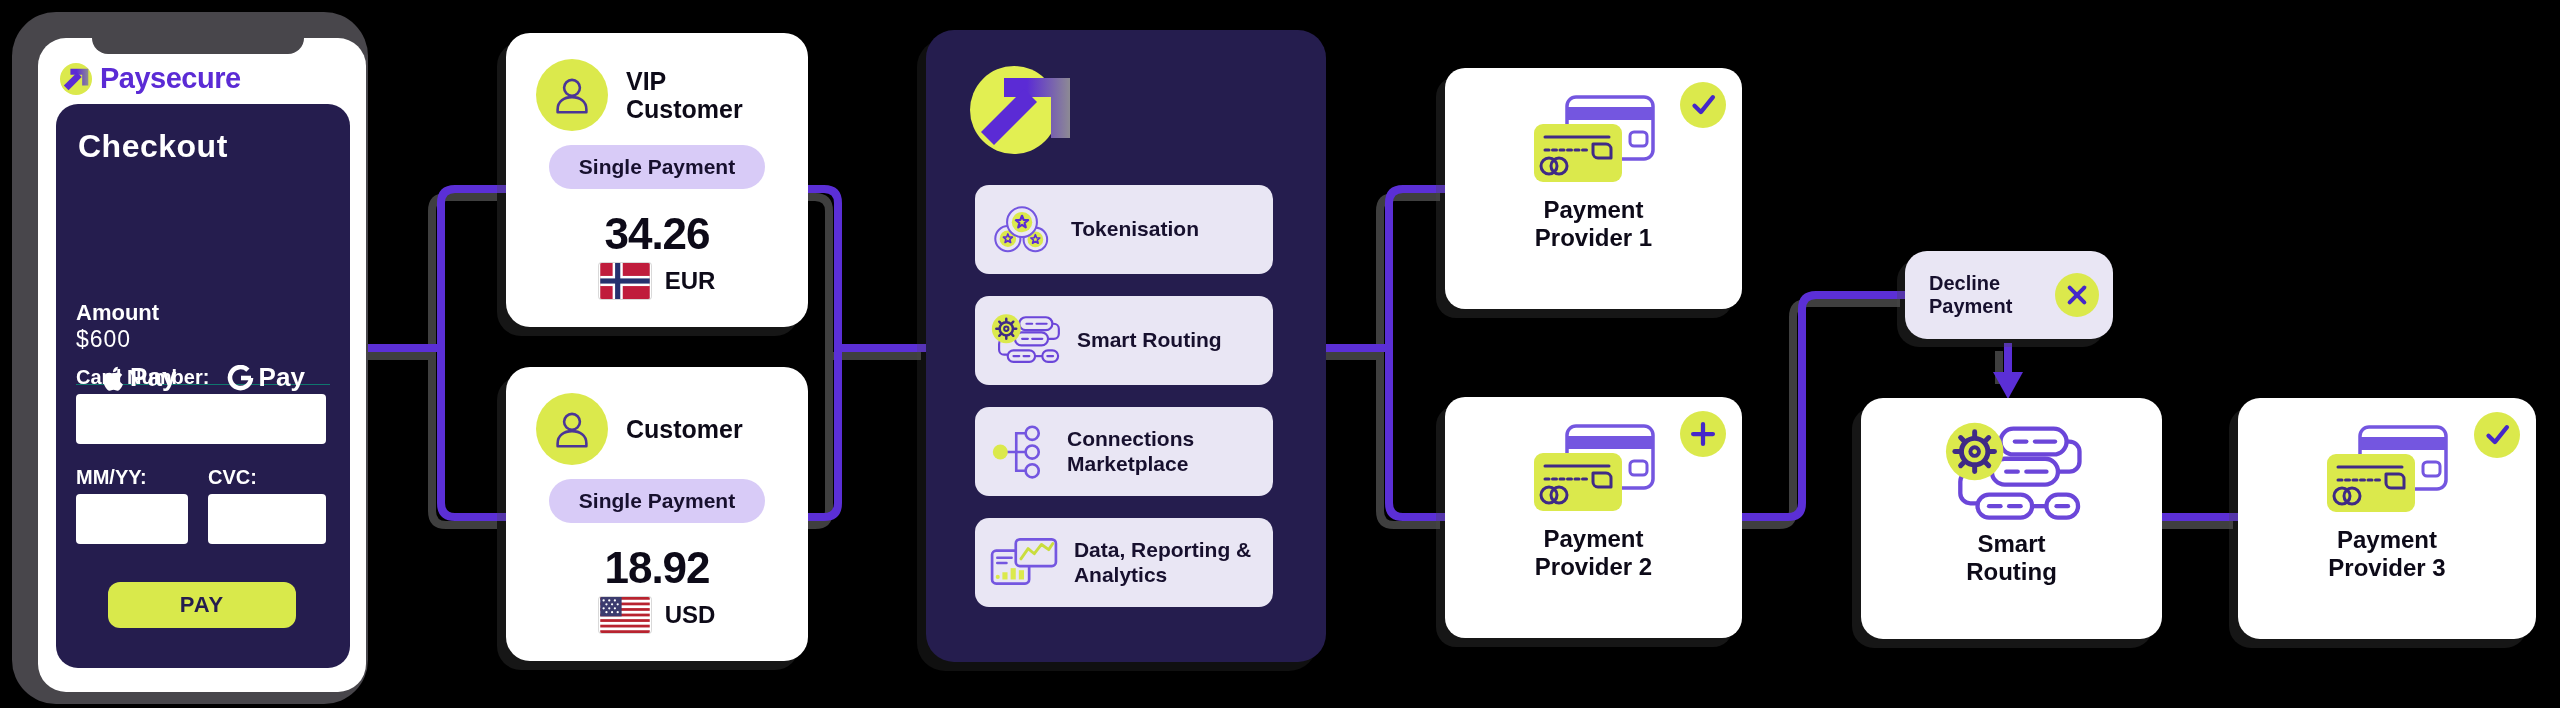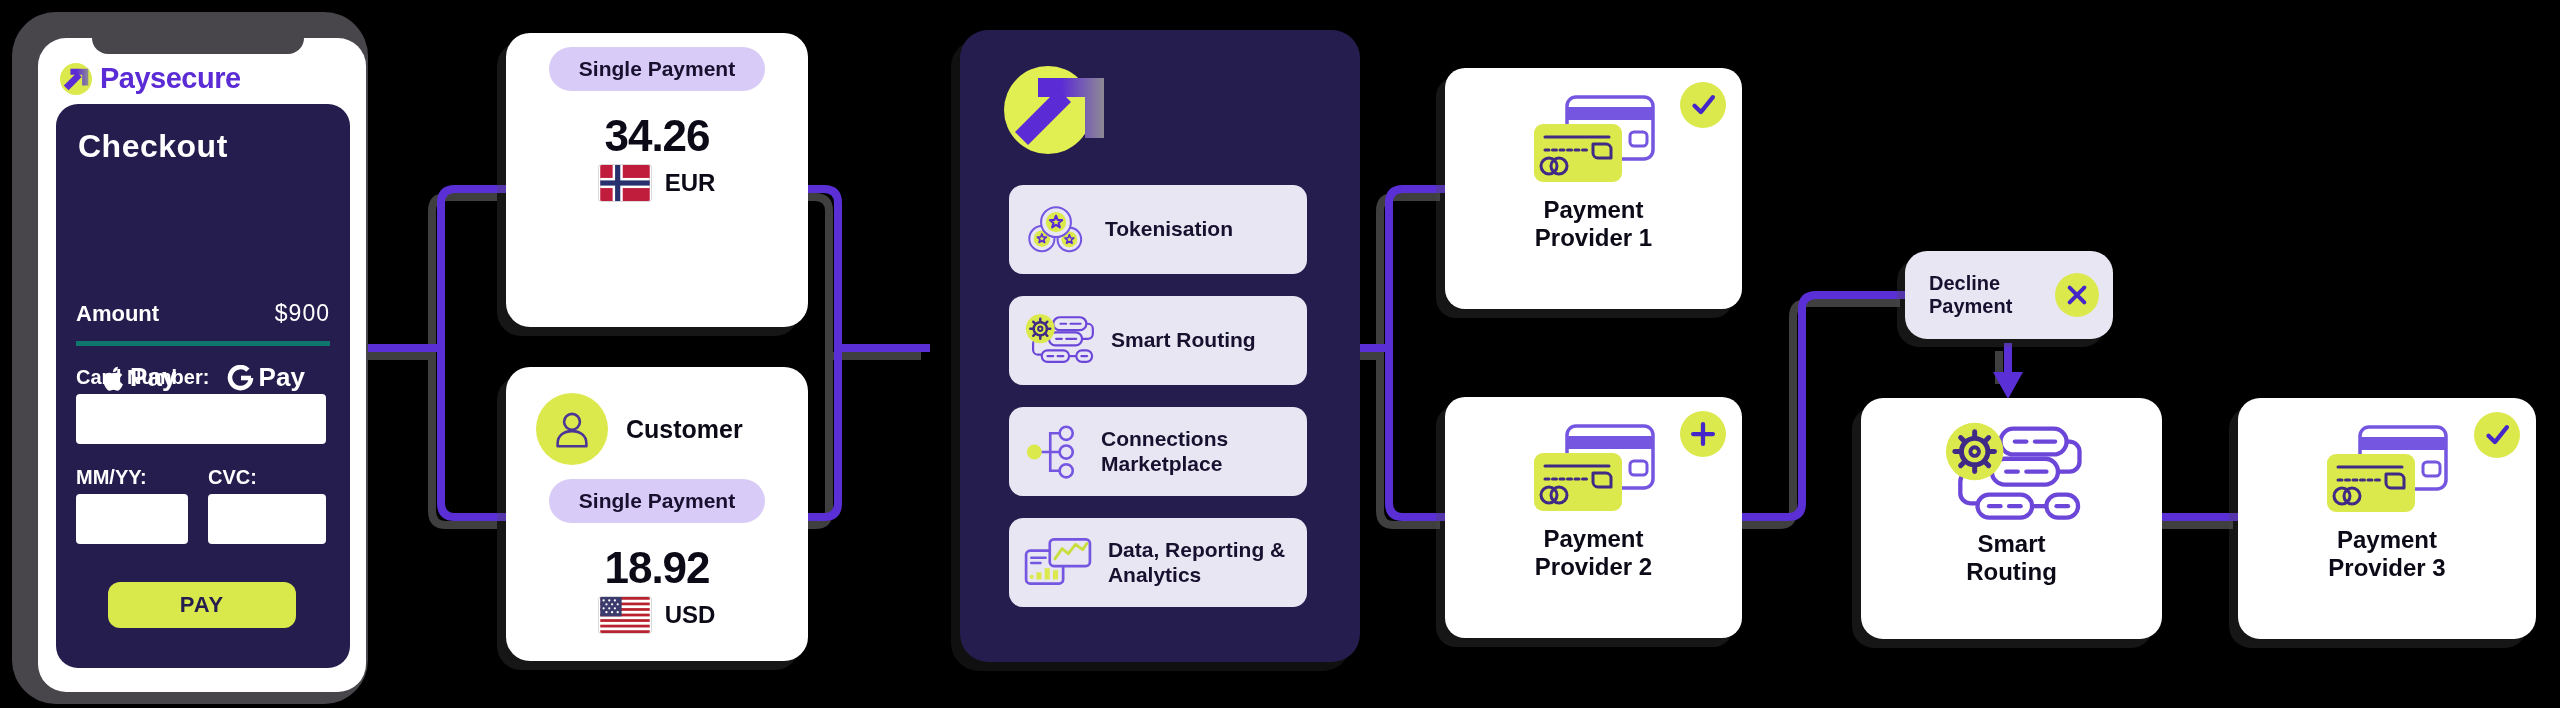--- a/index.html
+++ b/index.html
@@ -12,21 +12,21 @@
   
   .phone-frame{left:12px;top:12px;width:356px;height:692px;background:#48464b;border-radius:44px;}
   .phone-screen{left:26px;top:26px;width:328px;height:654px;background:#fff;border-radius:28px;}
   .phone-notch{left:80px;top:12px;width:212px;height:30px;background:#48464b;border-radius:0 0 16px 16px;z-index:5;}
   .logo-row{left:48px;top:50px;display:flex;align-items:center;gap:8px;}
   .logo-badge{width:32px;height:32px;border-radius:50%;background:#dbe94c;display:flex;align-items:center;justify-content:center;overflow:visible;}
   .logo-word{font-size:29px;font-weight:800;color:#5b2bd5;letter-spacing:-0.5px;}
   .checkout{left:44px;top:92px;width:294px;height:564px;background:#251d4e;border-radius:22px;color:#fff;}
   .checkout-title{left:22px;top:24px;font-size:32px;font-weight:800;letter-spacing:.5px;}
   .amount-row{left:20px;top:196px;width:254px;display:flex;justify-content:space-between;align-items:baseline;
-    border-bottom:5px solid #0f766e;padding-bottom:14px;}
+    border-bottom:1px solid #0f766e;padding-bottom:31px;flex-direction:column;}
   .amount-label{font-size:22px;font-weight:800;}
   .amount-value{font-size:23px;font-weight:400;letter-spacing:1px;}
   .paylogos{left:20px;top:258px;width:254px;display:flex;justify-content:space-around;align-items:center;}
   .paybrand{display:flex;align-items:center;gap:5px;color:#fff;font-size:26px;font-weight:700;}
   .fieldlabel{font-size:20px;font-weight:800;color:#fff;}
   .inputbox{background:#fff;border-radius:4px;}
   .paybtn{left:52px;top:478px;width:188px;height:46px;background:#d9e94b;border-radius:12px;
     display:flex;align-items:center;justify-content:center;font-size:22px;font-weight:800;color:#251d4e;letter-spacing:1px;}
   
   .cust-card{width:302px;height:294px;}
@@ -266,21 +266,21 @@
         </svg>
     </span>
     <span class="logo-word">Paysecure</span>
   </div>
 
   <div class="abs checkout" style="z-index:3;">
     <div class="abs checkout-title">Checkout</div>
 
     <div class="abs amount-row">
       <span class="amount-label">Amount</span>
-      <span class="amount-value">$900</span>
+      <span class="amount-value">$600</span>
     </div>
 
     <div class="abs paylogos">
       <span class="paybrand">
         <svg width="24" height="26">
             <use href="#sym-apple" width="24" height="26"></use>
           </svg>
         <span>Pay</span>
       </span>
       <span class="paybrand">
@@ -297,20 +297,28 @@
     <div class="abs fieldlabel" style="left:20px;top:362px;">MM/YY:</div>
     <div class="abs fieldlabel" style="left:152px;top:362px;">CVC:</div>
     <div class="abs inputbox" style="left:20px;top:390px;width:112px;height:50px;"></div>
     <div class="abs inputbox" style="left:152px;top:390px;width:118px;height:50px;"></div>
 
     <div class="abs paybtn">PAY</div>
   </div>
 </div>
 
 <div class="card cust-card" style="left:506px;top:33px;z-index:2;">
+  <div class="cust-head">
+    <span class="avatar">
+      <svg width="46" height="46">
+          <use href="#sym-person" width="46" height="46"></use>
+        </svg>
+    </span>
+    <span class="cust-name" style="width:130px;">VIP Customer</span>
+  </div>
   <div class="cust-body">
     <span class="pill">Single Payment</span>
     <span class="amount-big">34.26</span>
     <span class="flagrow">
       <span class="flagwrap">
         <svg width="52" height="36">
             <use href="#sym-flag-no" width="52" height="36"></use>
           </svg>
       </span>
       <span class="currency">EUR</span>
@@ -334,21 +342,21 @@
       <span class="flagwrap">
         <svg width="52" height="36">
             <use href="#sym-flag-us" width="52" height="36"></use>
           </svg>
       </span>
       <span class="currency">USD</span>
     </span>
   </div>
 </div>
 
-<div class="hub" style="z-index:2;margin-left:34px;">
+<div class="hub" style="z-index:2;">
   <svg class="abs" width="130" height="96" style="left:42px;top:32px;">
       <use href="#sym-arrow" width="130" height="96"></use>
     </svg>
 
   <div class="hub-row" style="top:155px;">
     <svg width="66" height="58">
         <use href="#sym-tokens" width="66" height="58"></use>
       </svg>
     <span class="hub-row-label">Tokenisation</span>
   </div>

